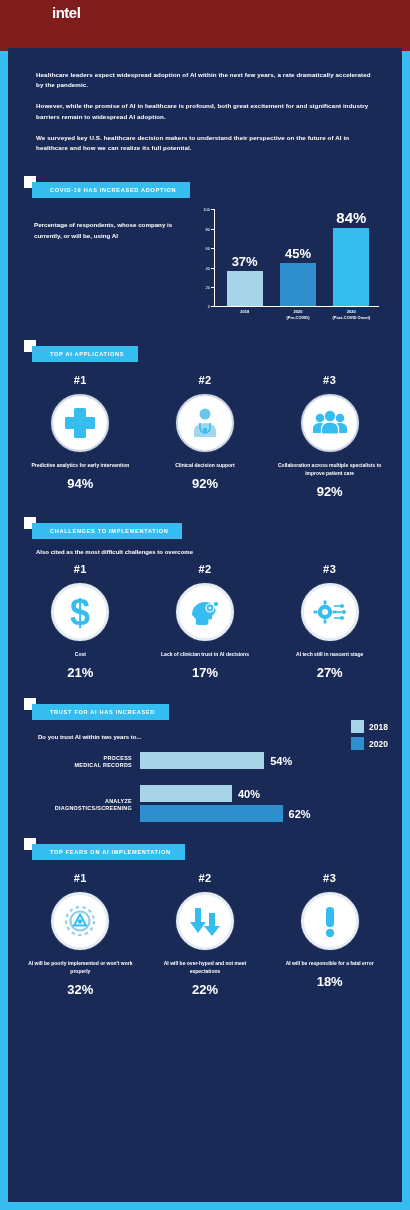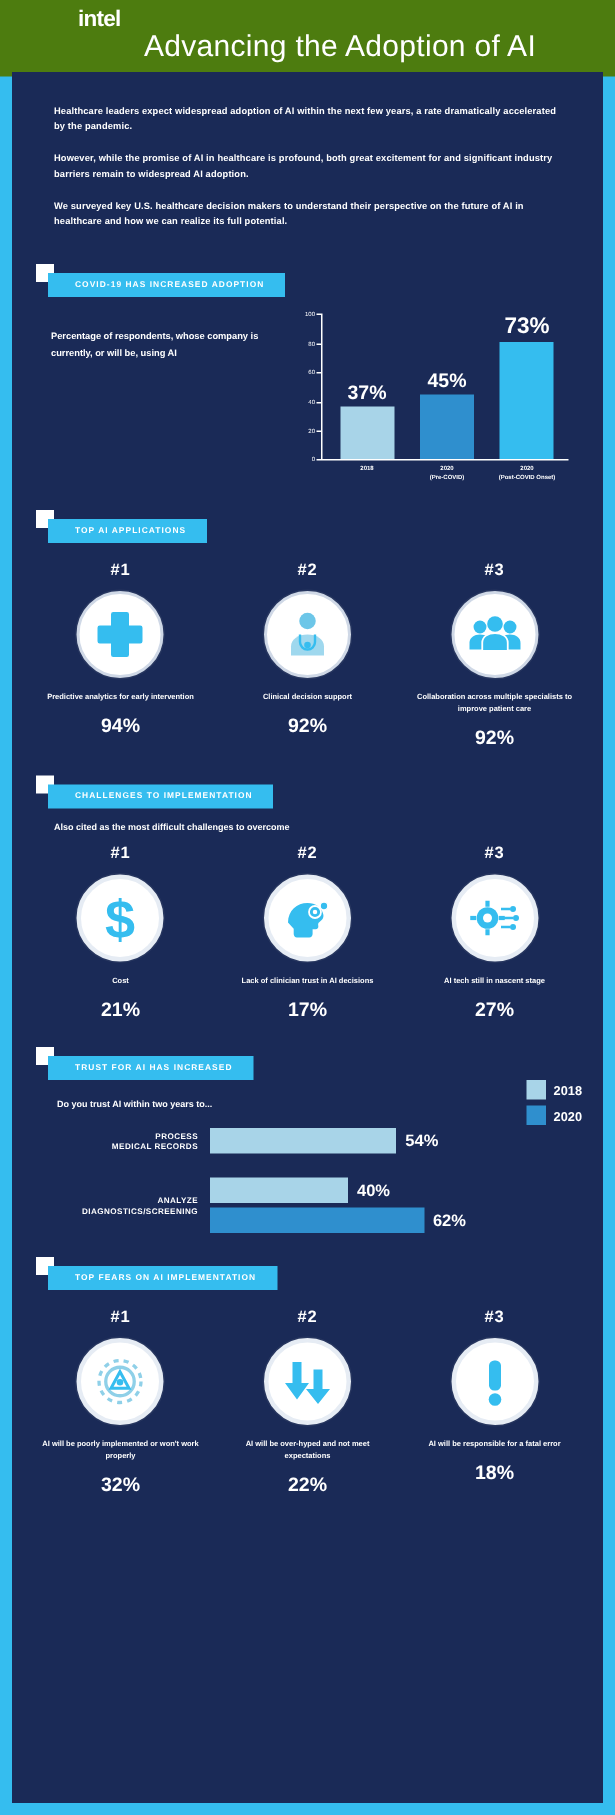--- a/index.html
+++ b/index.html
@@ -5,21 +5,21 @@
   * { box-sizing: border-box; margin: 0; padding: 0; }
   body {
     width: 410px; height: 1210px;
     background: #35bdef;
     font-family: "Liberation Sans", sans-serif;
     overflow: hidden;
   }
   .page { width: 410px; height: 1210px; position: relative; background: #35bdef; }
 
   
-  .header { height: 51px; background: #4d7c0f; position: relative; }
+  .header { height: 51px; background: #7f1d1d; position: relative; }
   .intel-logo {
     position: absolute; left: 52px; top: 4px;
     color: #ffffff; font-size: 15px; font-weight: bold;
     letter-spacing: -0.5px;
   }
   .header-title {
     position: absolute; left: 96px; top: 20px;
     color: #ffffff; font-size: 20px; font-weight: 400;
     letter-spacing: 0.2px;
   }
@@ -117,21 +117,20 @@
 
   svg { display: block; }
 </style>
 </head>
 <body>
 
 <div class="page">
 
   <div class="header">
     <div class="intel-logo">intel</div>
-    <div class="header-title">Advancing the Adoption of AI</div>
   </div>
 
   <div class="panel">
 
     <div class="intro">
       <p>Healthcare leaders expect widespread adoption of AI within the next few years, a rate dramatically accelerated by the pandemic.</p>
       <p>However, while the promise of AI in healthcare is profound, both great excitement for and significant industry barriers remain to widespread AI adoption.</p>
       <p>We surveyed key U.S. healthcare decision makers to understand their perspective on the future of AI in healthcare and how we can realize its full potential.</p>
     </div>
 
@@ -151,21 +150,21 @@
           <div class="vbars" id="vbars">
               <div class="vbar-col">
                 <div class="vbar-val" style="font-size: 13px;">37%</div>
                 <div class="vbar" style="height: 35.89px; background: rgb(168, 212, 232);"></div>
               </div>
               <div class="vbar-col">
                 <div class="vbar-val" style="font-size: 13px;">45%</div>
                 <div class="vbar" style="height: 43.65px; background: rgb(47, 143, 206);"></div>
               </div>
               <div class="vbar-col">
-                <div class="vbar-val" style="font-size: 15px;">73%</div>
+                <div class="vbar-val" style="font-size: 15px;">84%</div>
                 <div class="vbar" style="height: 81.48px; background: rgb(53, 189, 239);"></div>
               </div>
             </div>
           <div class="vxlabels" id="vxlabels">
               <div class="vxlab">
                 <div>2018</div>
               </div>
               <div class="vxlab">
                 <div>2020</div>
                 <div>(Pre-COVID)</div>

